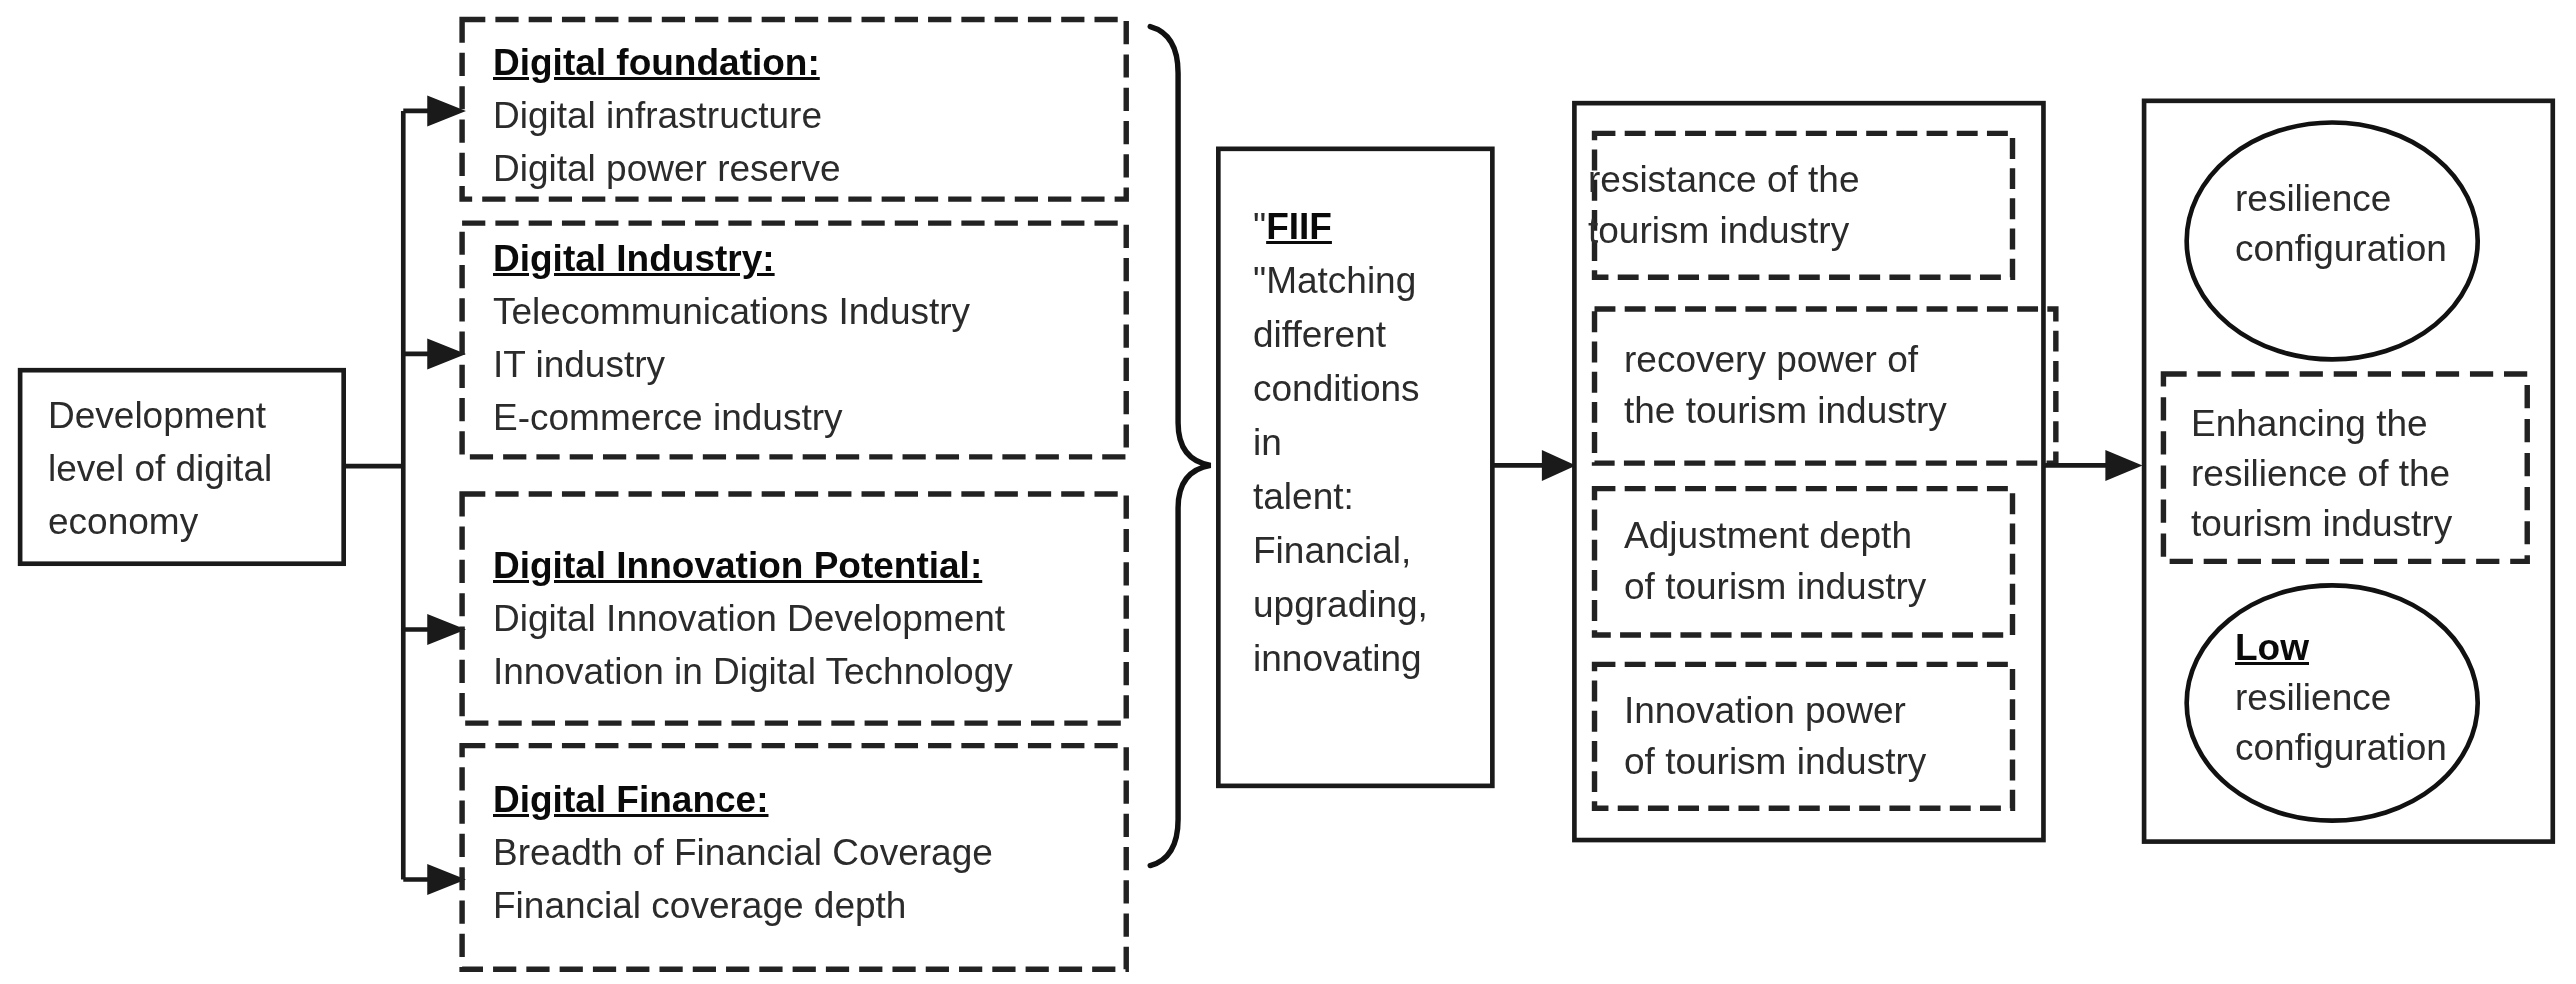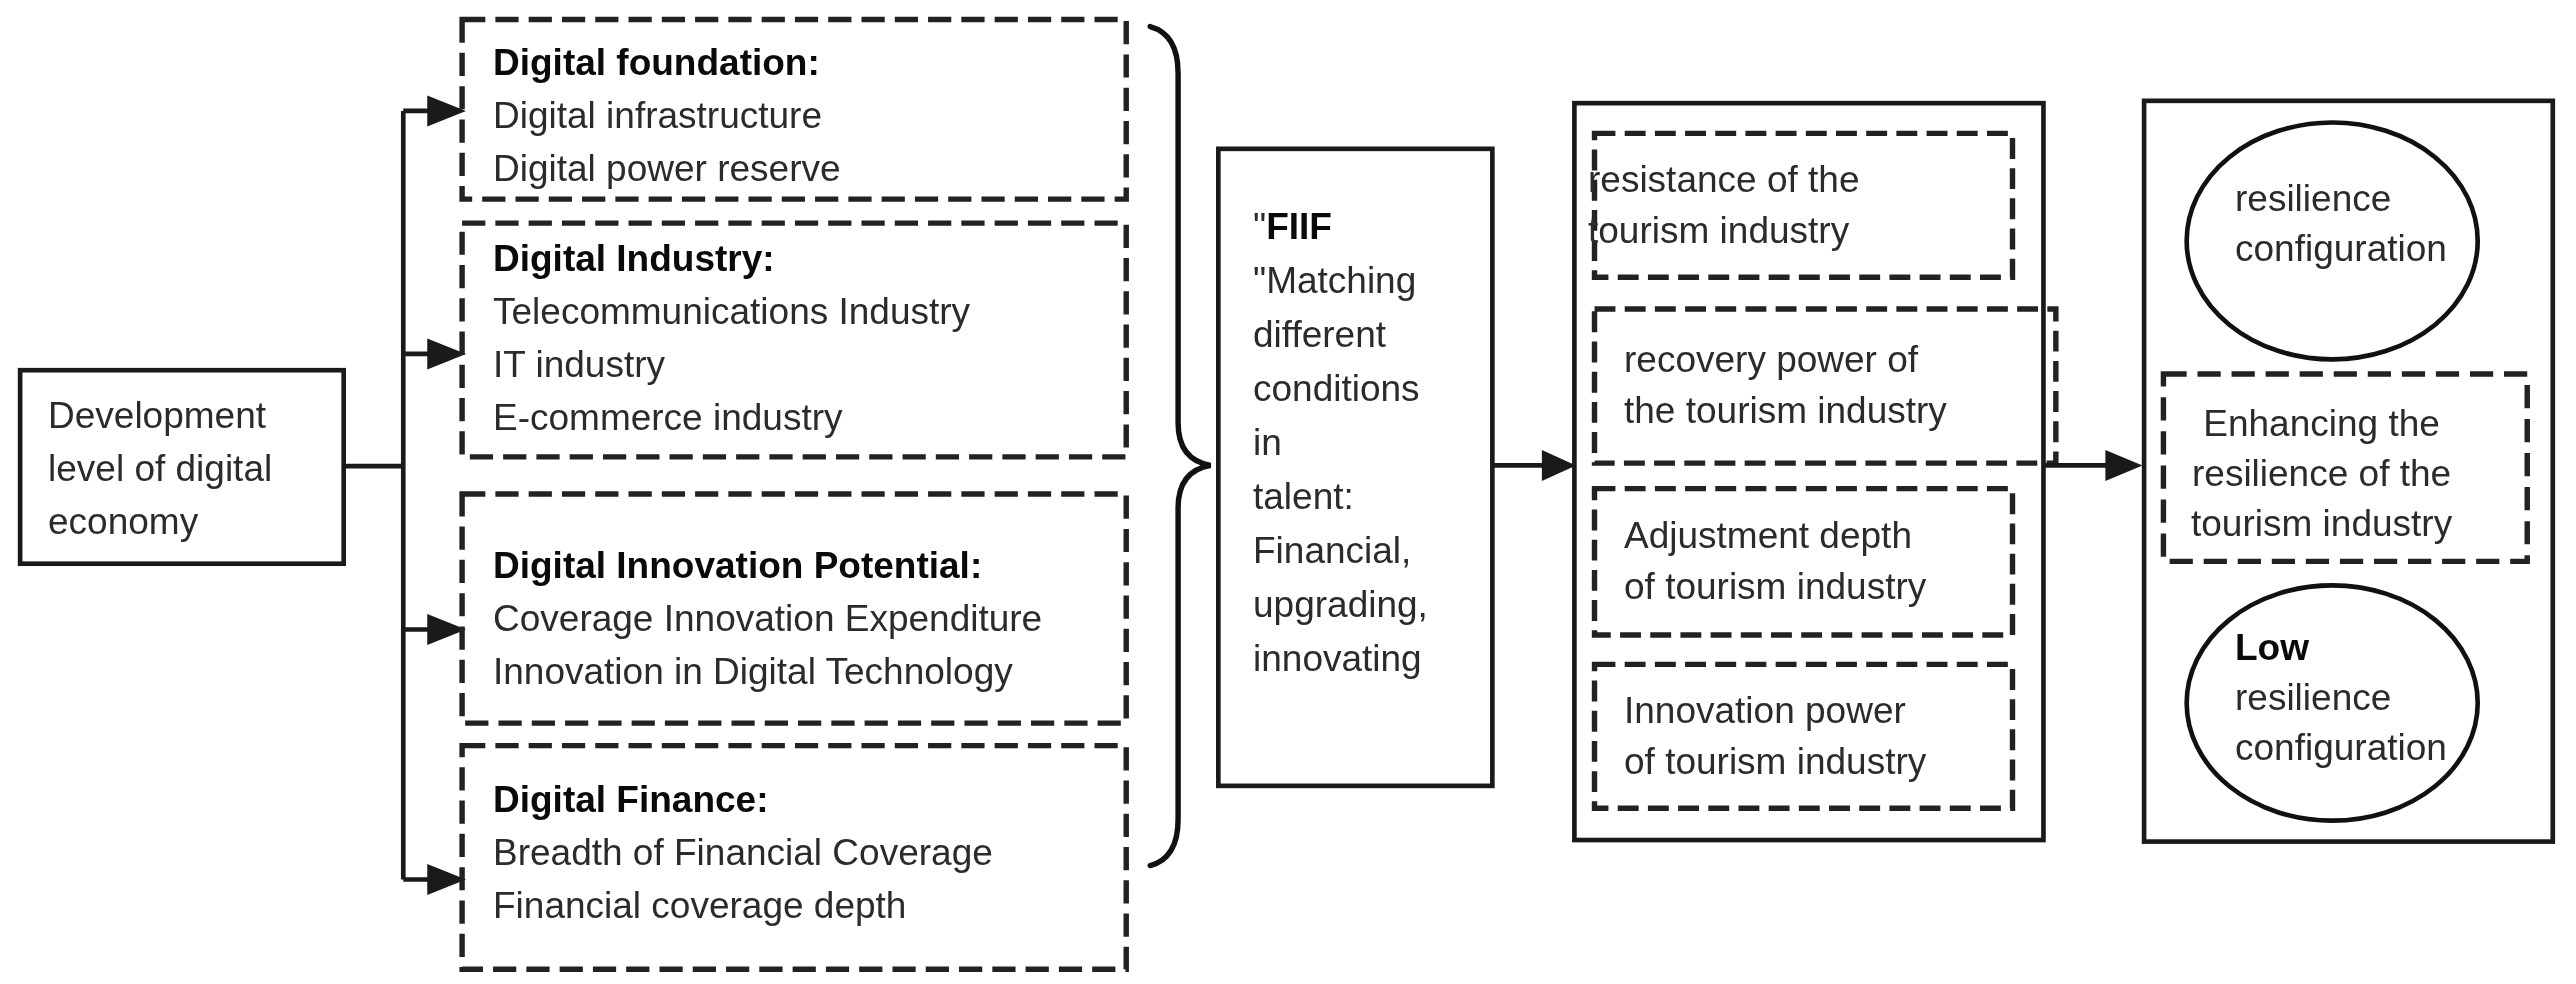--- a/index.html
+++ b/index.html
@@ -12,25 +12,25 @@
   }
   .layer{position:absolute;left:0;top:0;width:2576px;height:985px;}
   .txt{
     position:absolute;
     font-size:37px;
     line-height:53px;
     color:#2b2b2b;
     white-space:nowrap;
   }
   .wrap{white-space:normal;}
-  .b{font-weight:bold;color:#0a0a0a;}
+  .b{font-weight:bold;color:#0a0a0a;text-decoration:underline;}
   .fiif{line-height:54px;}
   .outcome{line-height:51px;}
   .res{line-height:50px;}
-  .enh{line-height:50px;text-align:center;}
+  .enh{line-height:50px;}
 </style>
 </head>
 <body>
 
 <div class="canvas">
 
   <svg class="layer" viewBox="0 0 3328 1272">
 
     <rect x="26" y="478" width="418" height="250" fill="none" stroke="#1a1a1a" stroke-width="6"></rect>
 
@@ -77,21 +77,21 @@
 
   <div class="txt" style="left:493px;top:232px;">
     <div class="b">Digital Industry:</div>
     <div>Telecommunications Industry</div>
     <div>IT industry</div>
     <div>E-commerce industry</div>
   </div>
 
   <div class="txt" style="left:493px;top:539px;">
     <div class="b">Digital Innovation Potential:</div>
-    <div>Coverage Innovation Expenditure</div>
+    <div>Digital Innovation Development</div>
     <div>Innovation in Digital Technology</div>
   </div>
 
   <div class="txt" style="left:493px;top:773px;">
     <div class="b">Digital Finance:</div>
     <div>Breadth of Financial Coverage</div>
     <div>Financial coverage depth</div>
   </div>
 
   <div class="txt fiif" style="left:1253px;top:200px;">

